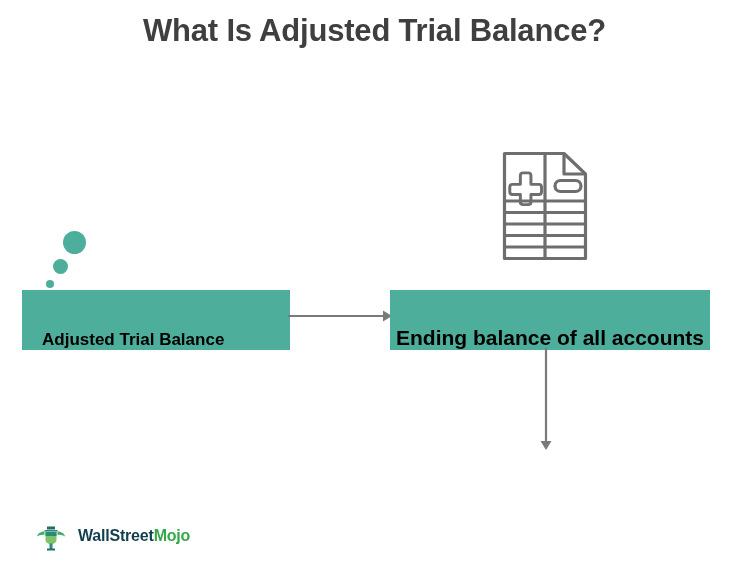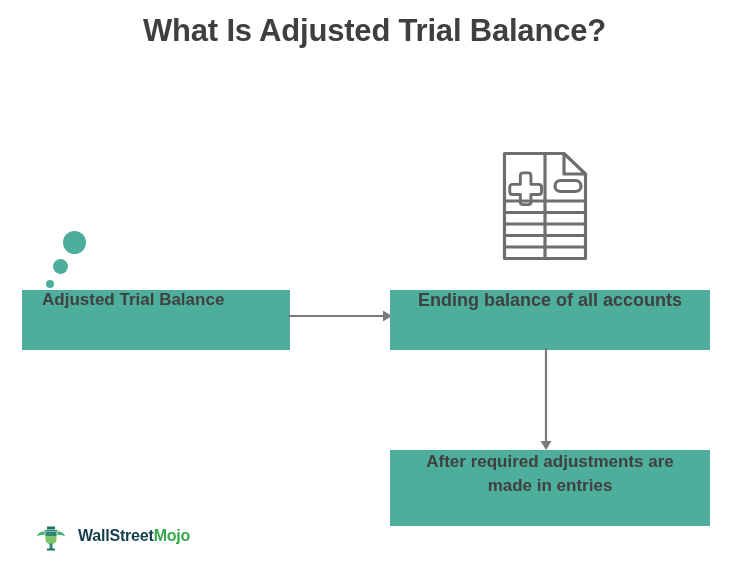--- a/index.html
+++ b/index.html
@@ -62,41 +62,41 @@
   .bubble {
     position: absolute;
     background: #4EAE9C;
     border-radius: 50%;
   }
 
   
   .flow-box {
     position: absolute;
     background: #4EAE9C;
-    color: #404040;
+    color: #000000;
     font-weight: bold;
     display: flex;
-    align-items: flex-start;
+    align-items: flex-end;
     box-sizing: border-box;
   }
   #box-adjusted-trial-balance {
     left: 22px;
     top: 290px;
     width: 268px;
     height: 60px;
     font-size: 17px;
     justify-content: flex-start;
     padding-left: 20px;
   }
   #box-ending-balance {
     left: 390px;
     top: 290px;
     width: 320px;
     height: 60px;
-    font-size: 18px;
+    font-size: 21px;
     justify-content: center;
     text-align: center;
   }
   #box-after-adjustments {
     left: 390px;
     top: 450px;
     width: 320px;
     height: 76px;
     font-size: 17px;
     justify-content: center;
@@ -161,23 +161,20 @@
 
   <div class="flow-box" id="box-ending-balance">
     <span>Ending balance of all accounts</span>
   </div>
 
   <svg id="arrow-vertical" class="arrow-svg" width="16" height="102">
     <line x1="8" y1="0" x2="8" y2="93" stroke="#7a7a7a" stroke-width="2.2"></line>
     <polygon points="2.5,93 13.5,93 8,102" fill="#7a7a7a"></polygon>
   </svg>
 
-  <div class="flow-box" id="box-after-adjustments">
-    <span>After required adjustments are made in entries</span>
-  </div>
 
   <svg id="ledger-document-icon" width="90" height="114" viewBox="0 0 90 114">
     <g fill="none" stroke="#6e6e6e" stroke-width="3.2" stroke-linejoin="round">
 
       <path d="M4.5 4.5 H64 L85.5 25 V109.5 H4.5 Z"></path>
       <path d="M64 4.5 V25 H85.5"></path>
 
       <line x1="4.5" y1="52" x2="85.5" y2="52"></line>
 
       <line x1="45" y1="4.5" x2="45" y2="109.5"></line>

